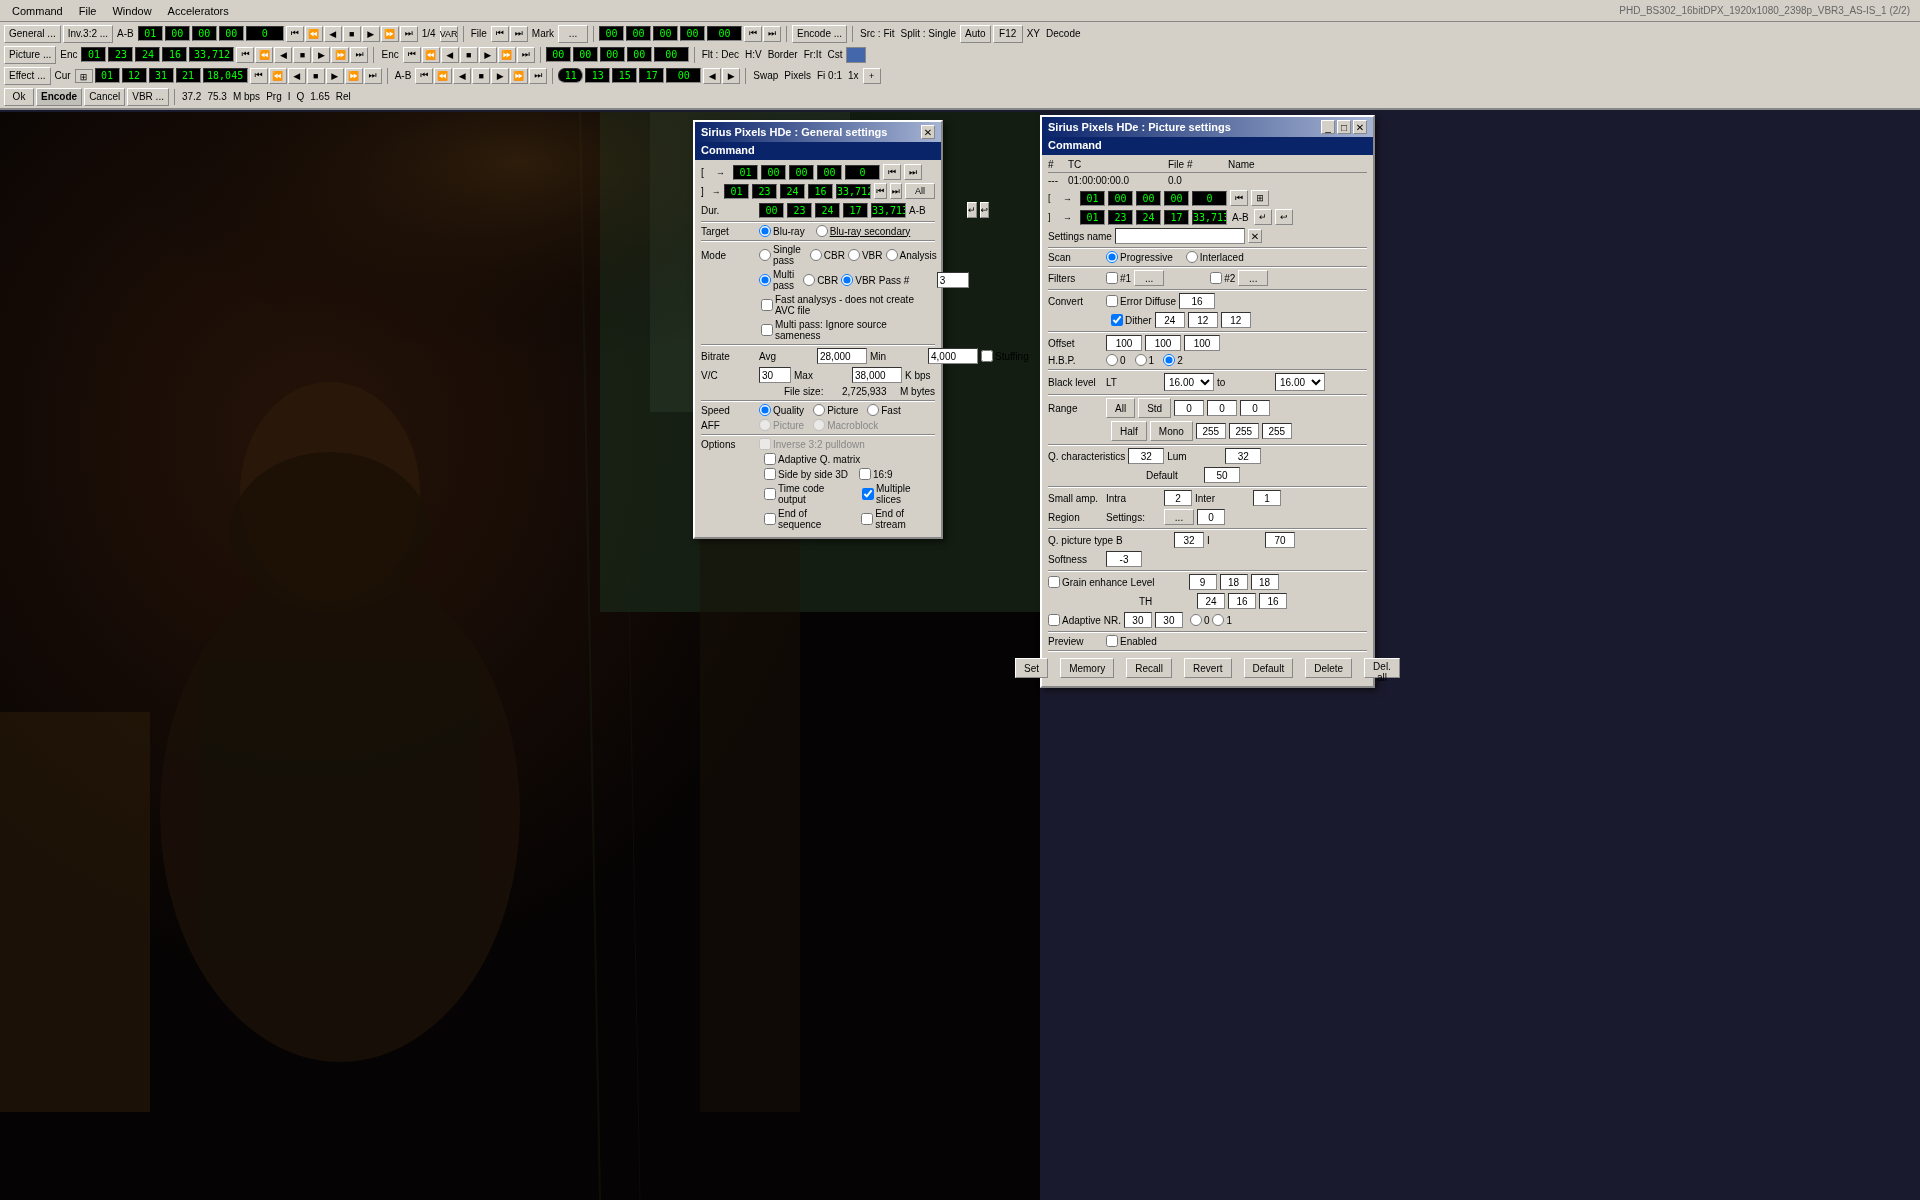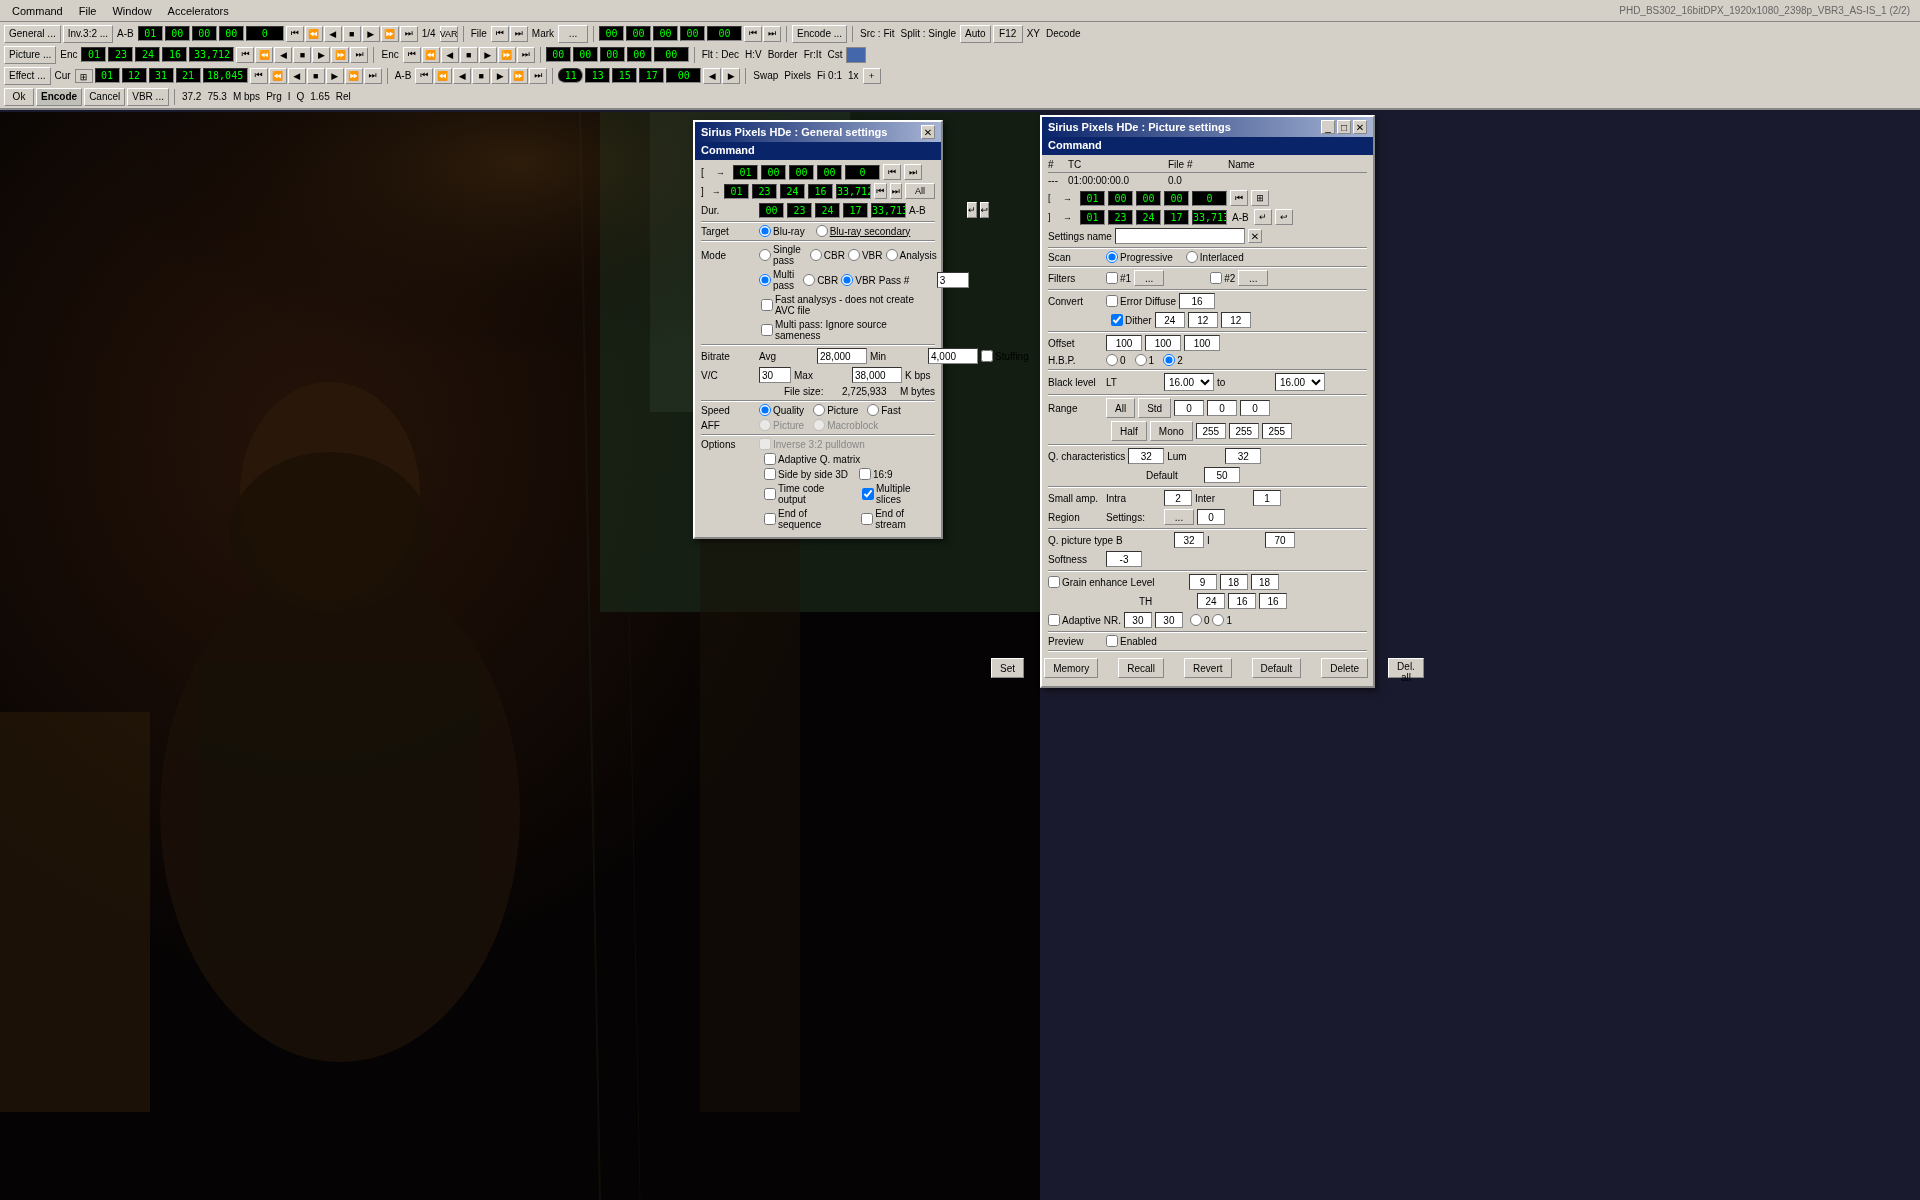--- a/index.html
+++ b/index.html
@@ -281,21 +281,21 @@
       border: 1px inset #888;
       font-size: 10px;
       height: 18px;
       color: #000;
     }
 
     .footer-btns {
       display: flex;
       align-items: flex-end;
       justify-content: center;
-      gap: 20px;
+      gap: 12px;
       padding: 4px 6px;
     }
   </style>
 </head>
 <body>
 
 <div class="menu-bar">
   <span class="menu-item">Command</span>
   <span class="menu-item">File</span>
   <span class="menu-item">Window</span>

